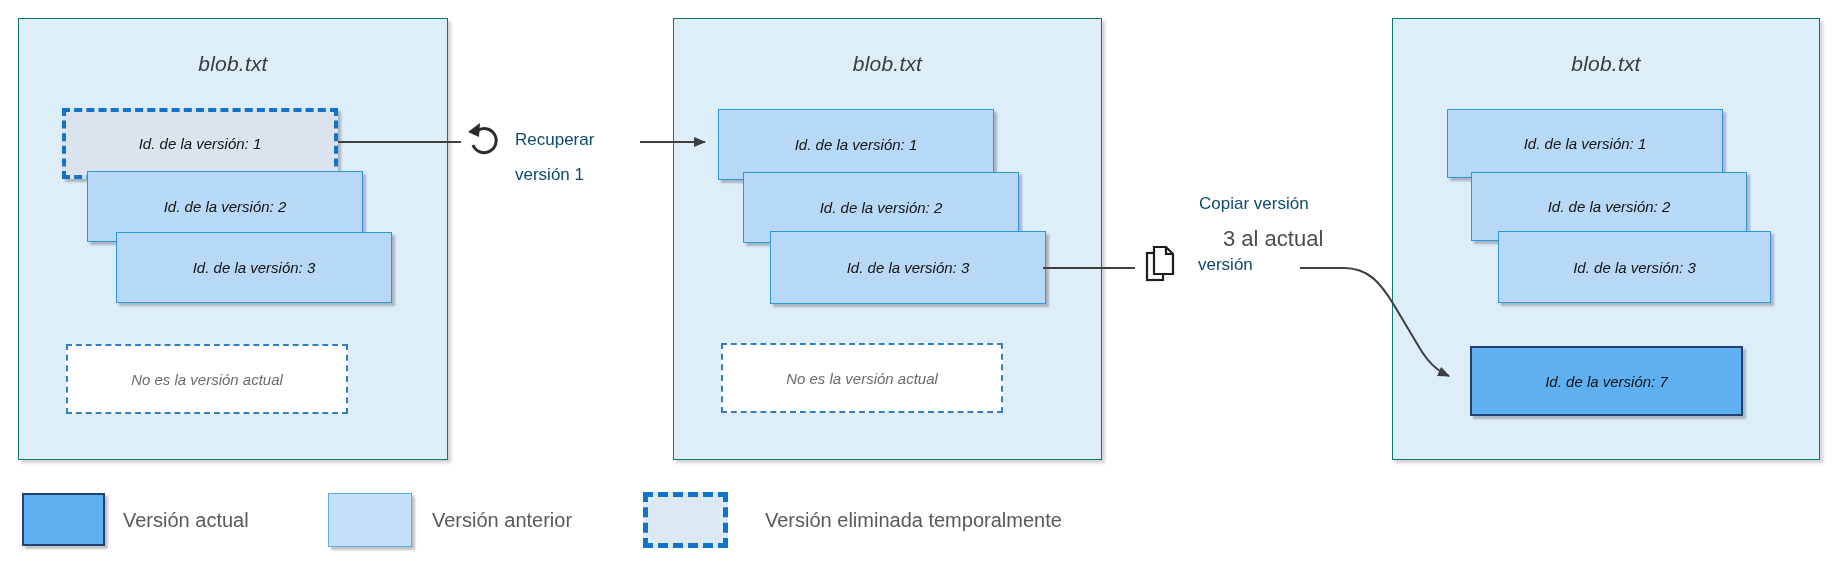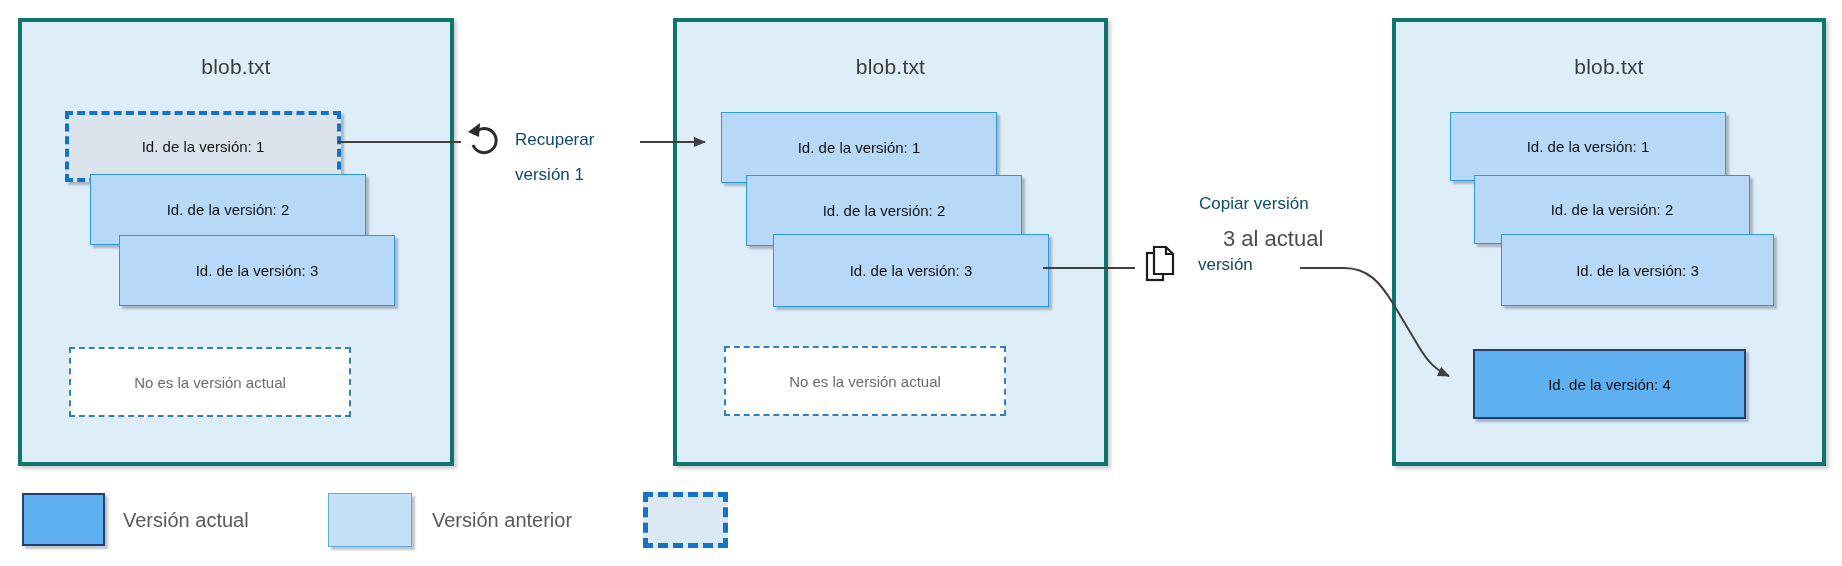--- a/index.html
+++ b/index.html
@@ -5,22 +5,23 @@
   html,body { margin:0; padding:0; background:#ffffff; }
   .canvas {
     position:relative; width:1842px; height:566px; overflow:hidden;
     background:#ffffff;
     font-family:"Liberation Sans", sans-serif;
   }
 
   
   .panel {
     position:absolute; top:18px; width:428px; height:440px;
-    background:#ddeef9; border:4px solid #0f766e;
+    background:#ddeef9; border:1px solid #0f766e;
     box-shadow:3px 3px 3px rgba(150,156,163,.45);
+    font-style:italic;
   }
   .panel-title {
     position:absolute; top:33px; left:0; width:100%;
     text-align:center; font-size:21px; color:#3c3c3c; letter-spacing:.2px;
   }
 
   
   .vbox {
     position:absolute; width:276px; height:71px;
     display:flex; align-items:center; justify-content:center;
@@ -125,21 +126,21 @@
     <div class="vbox previous" style="left:54px; top:90px; height:69px;">
       <span>Id. de la versión: 1</span>
     </div>
     <div class="vbox previous" style="left:78px; top:153px; height:69px;">
       <span>Id. de la versión: 2</span>
     </div>
     <div class="vbox previous" style="left:105px; top:212px; width:273px; height:72px;">
       <span>Id. de la versión: 3</span>
     </div>
     <div class="vbox current" style="left:77px; top:327px; width:273px; height:70px;">
-      <span>Id. de la versión: 4</span>
+      <span>Id. de la versión: 7</span>
     </div>
   </div>
 
   <div class="conn-label" style="left:515px; top:130px;">Recuperar</div>
   <div class="conn-label" style="left:515px; top:165px;">versión 1</div>
 
   <div class="conn-label" style="left:1199px; top:194px;">Copiar versión</div>
   <div class="conn-label big" style="left:1223px; top:226px;">3 al actual</div>
   <div class="conn-label" style="left:1198px; top:255px;">versión</div>
 
@@ -168,14 +169,15 @@
 
   <div class="legend-swatch sw-current"></div>
   <div class="legend-label" style="left:123px; top:509px;">Versión actual</div>
 
   <div class="legend-swatch sw-previous"></div>
   <div class="legend-label" style="left:432px; top:509px;">Versión anterior</div>
 
   <div class="legend-swatch sw-deleted-outer">
     <div class="sw-deleted-inner"></div>
   </div>
+  <div class="legend-label" style="left:765px; top:509px;">Versión eliminada temporalmente</div>
 
 </div>
 
 </body></html>

